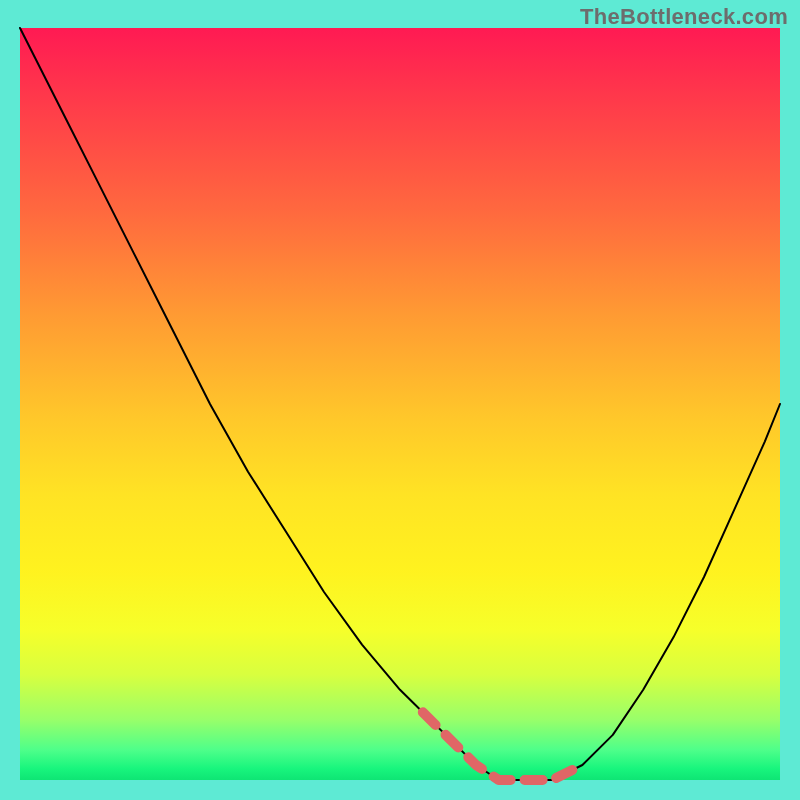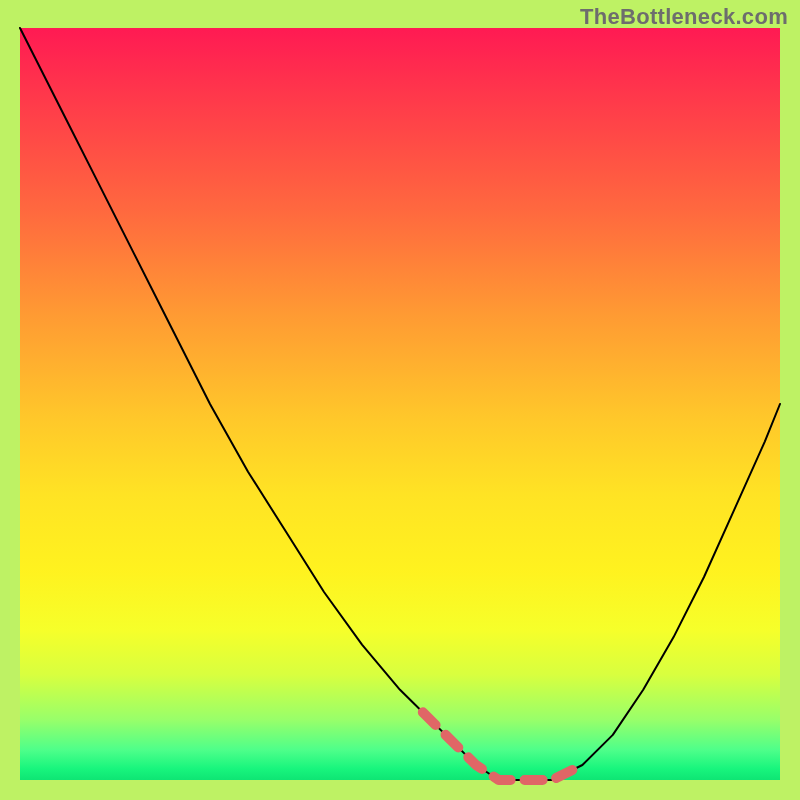--- a/index.html
+++ b/index.html
@@ -8,21 +8,21 @@
     width: 800px;
     height: 800px;
     background: #000;
     overflow: hidden;
     font-family: Arial, Helvetica, sans-serif;
   }
   .stage {
     position: relative;
     width: 800px;
     height: 800px;
-    background: #bef264;
+    background: #5eead4;
   }
   .watermark {
     position: absolute;
     top: 4px;
     right: 12px;
     color: #6d6d6d;
     font-size: 22px;
     font-weight: 600;
     letter-spacing: 0.3px;
     user-select: none;

